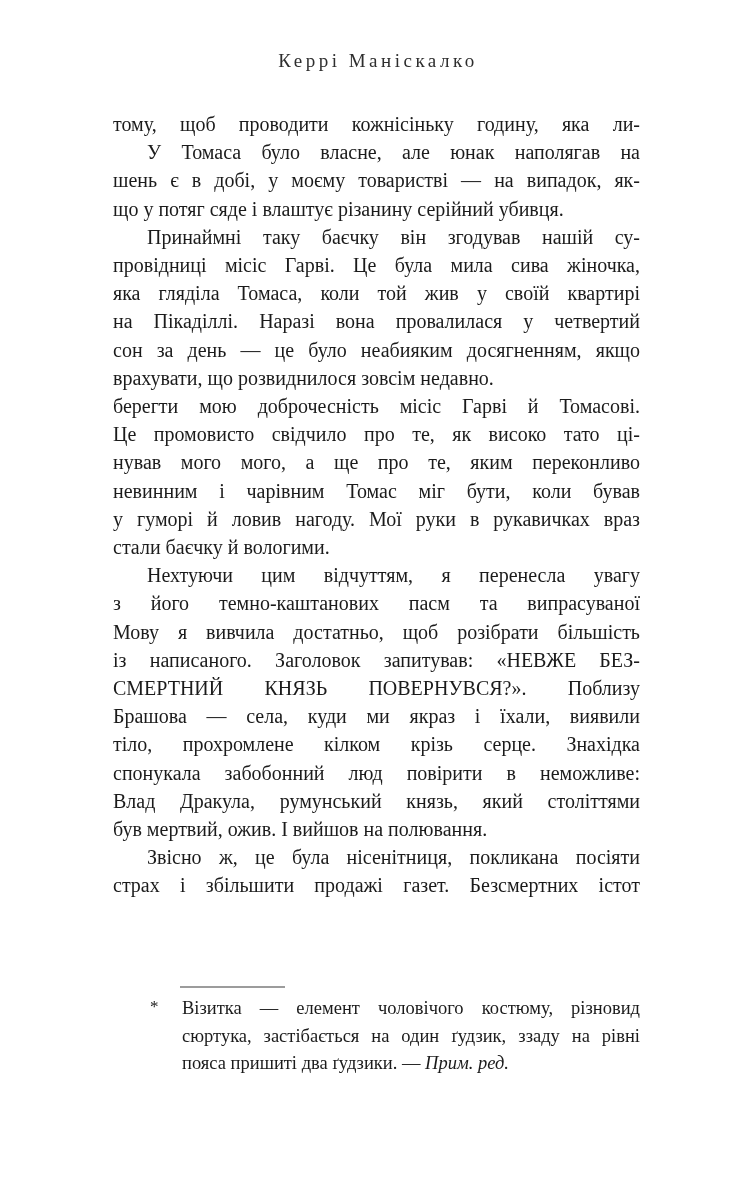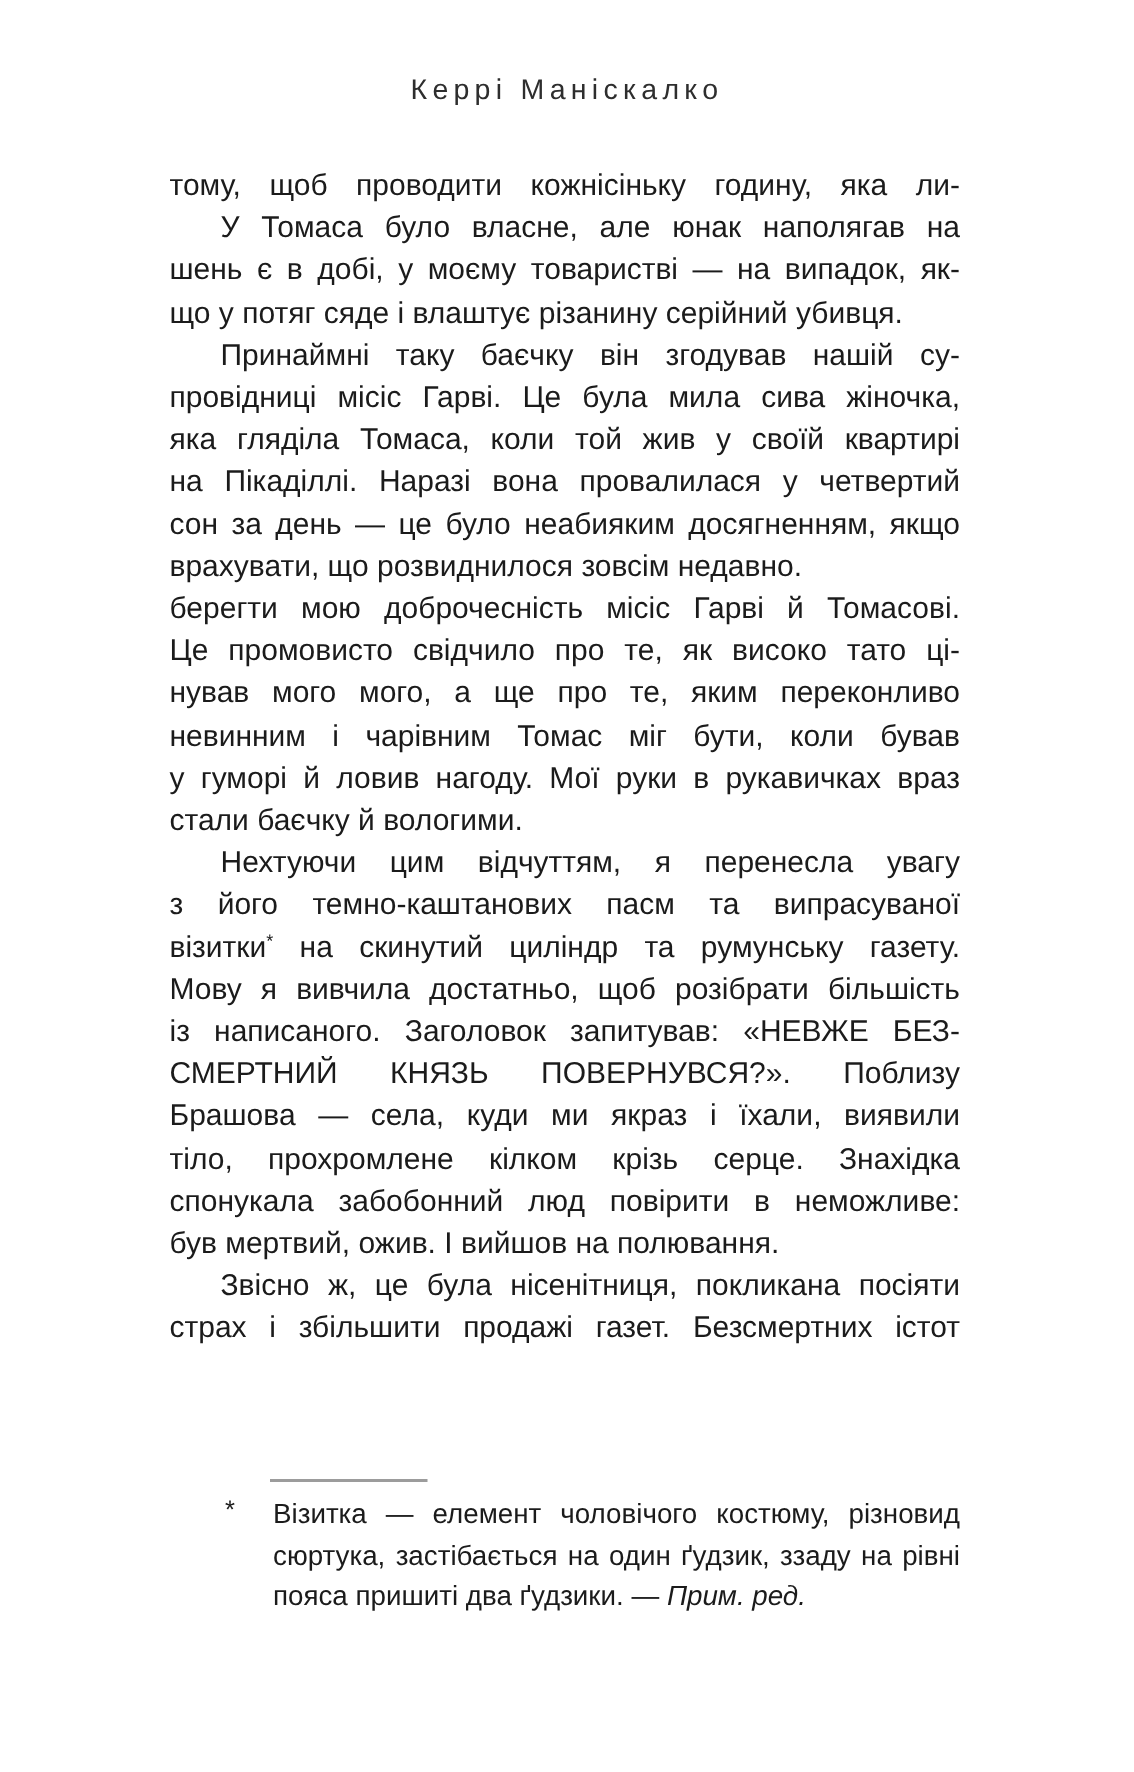--- a/index.html
+++ b/index.html
@@ -1,21 +1,21 @@
 <!DOCTYPE html>
 <html><head>
 <meta charset="utf-8">
 <style>
   html, body { margin: 0; padding: 0; background: #ffffff; }
   .page {
     position: relative;
     width: 756px;
     height: 1082px;
     background: #ffffff;
-    font-family: Liberation Sans, sans-serif;
+    font-family: Liberation Serif, serif;
     color: #1b1b1b;
     overflow: hidden;
   }
   .running-head {
     position: absolute;
     top: 50px;
     left: 0;
     width: 100%;
     text-align: center;
     font-size: 19px;
@@ -107,27 +107,27 @@
         <div class="line">берегти мою доброчесність місіс Гарві й Томасові.</div>
         <div class="line">Це промовисто свідчило про те, як високо тато ці-</div>
         <div class="line">нував мого мого, а ще про те, яким переконливо</div>
         <div class="line">невинним і чарівним Томас міг бути, коли бував</div>
         <div class="line">у гуморі й ловив нагоду. Мої руки в рукавичках враз</div>
         <div class="line last">стали баєчку й вологими.</div>
       </div>
       <div class="paragraph">
         <div class="line first">Нехтуючи цим відчуттям, я перенесла увагу</div>
         <div class="line">з його темно-каштанових пасм та випрасуваної</div>
-        <div class="line">візитки<sup class="fn-mark">*</sup> на скинутий циліндр та румунську газету.</div>
         <div class="line">Мову я вивчила достатньо, щоб розібрати більшість</div>
         <div class="line">із написаного. Заголовок запитував: «НЕВЖЕ БЕЗ-</div>
         <div class="line">СМЕРТНИЙ КНЯЗЬ ПОВЕРНУВСЯ?». Поблизу</div>
         <div class="line">Брашова — села, куди ми якраз і їхали, виявили</div>
         <div class="line">тіло, прохромлене кілком крізь серце. Знахідка</div>
         <div class="line">спонукала забобонний люд повірити в неможливе:</div>
+        <div class="line">Влад Дракула, румунський князь, який століттями</div>
         <div class="line last">був мертвий, ожив. І вийшов на полювання.</div>
       </div>
       <div class="paragraph">
         <div class="line first">Звісно ж, це була нісенітниця, покликана посіяти</div>
         <div class="line">страх і збільшити продажі газет. Безсмертних істот</div>
       </div>
     </div>
 
   <div class="footnote-rule"></div>
 

